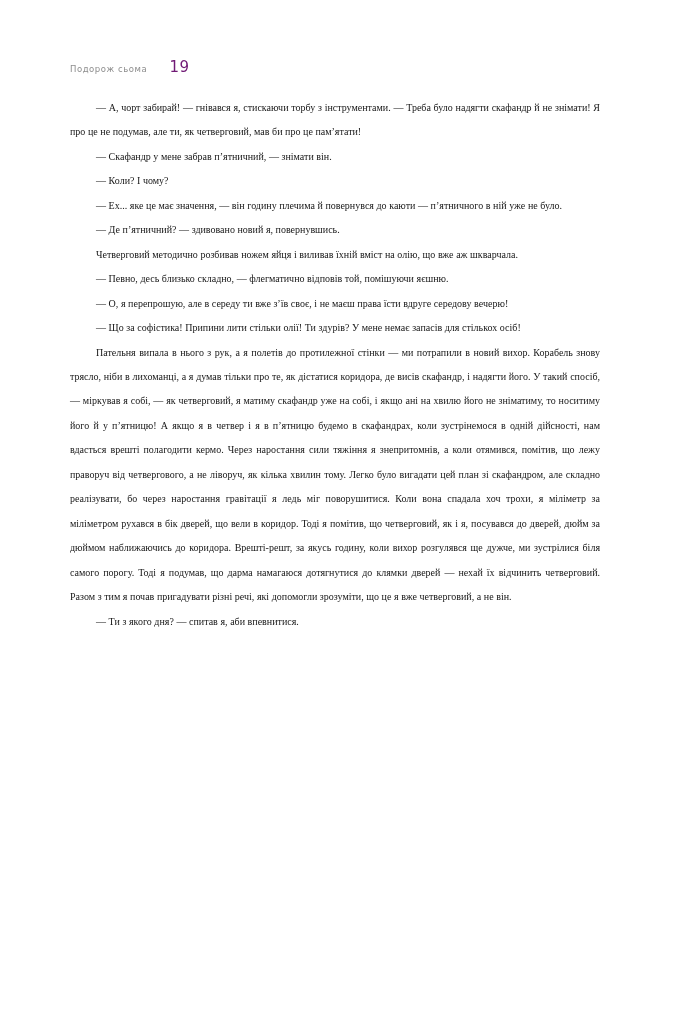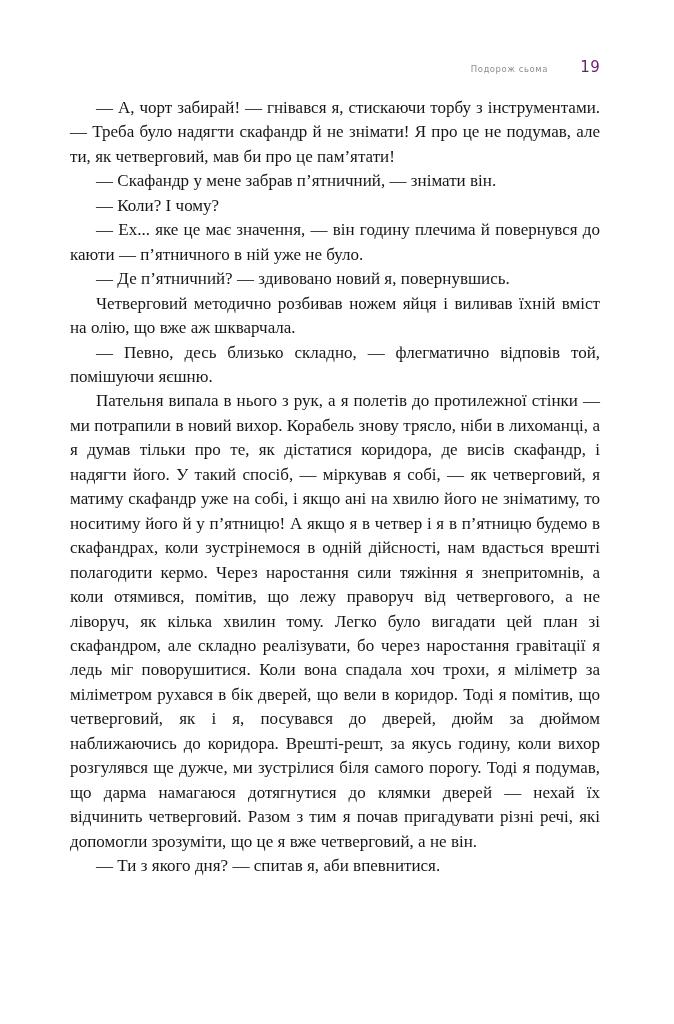--- a/index.html
+++ b/index.html
@@ -21,22 +21,22 @@
 
   
   .running-head {
     position: absolute;
     top: 58px;
     left: 70px;
     right: 74px;
     height: 22px;
     display: flex;
     align-items: baseline;
-    justify-content: flex-end;
-    gap: 30px;
+    justify-content: flex-start;
+    gap: 20px;
   }
 
   .running-head .head-title {
     font-family: "DejaVu Sans", sans-serif;
     font-size: 8.5px;
     letter-spacing: 0.55px;
     color: #8d8d8d;
     white-space: nowrap;
   }
 
@@ -52,21 +52,21 @@
   
   .text-block {
     position: absolute;
     top: 96px;
     left: 70px;
     width: 530px;
   }
 
   .para {
     font-family: "Liberation Serif", "DejaVu Serif", serif;
-    font-size: 17px;
+    font-size: 10px;
     line-height: 24.45px;
     color: #161616;
     text-align: justify;
     text-justify: inter-word;
     margin: 0;
     text-indent: 26px;
     hyphens: manual;
     -webkit-hyphens: manual;
     word-spacing: 0.1px;
   }
@@ -82,17 +82,19 @@
   </div>
 
   <div class="text-block">
     <p class="para">— А, чорт забирай! — гнівався я, стискаючи торбу з інструментами. — Треба було надягти скафандр й не знімати! Я про це не подумав, але ти, як четверговий, мав би про це пам’ятати!</p>
     <p class="para">— Скафандр у мене забрав п’ятничний, — знімати він.</p>
     <p class="para">— Коли? І чому?</p>
     <p class="para">— Ех... яке це має значення, — він годину плечима й повернувся до каюти — п’ятничного в ній уже не було.</p>
     <p class="para">— Де п’ятничний? — здивовано новий я, повернувшись.</p>
     <p class="para">Четверговий методично розбивав ножем яйця і виливав їхній вміст на олію, що вже аж шкварчала.</p>
     <p class="para">— Певно, десь близько складно, — флегматично відповів той, помішуючи яєшню.</p>
+    <p class="para">— О, я перепрошую, але в середу ти вже з’їв своє, і не маєш права їсти вдруге середову вечерю!</p>
+    <p class="para">— Що за софістика! Припини лити стільки олії! Ти здурів? У мене немає запасів для стількох осіб!</p>
     <p class="para">Пательня випала в нього з рук, а я полетів до протилежної стінки — ми потрапили в новий вихор. Корабель знову трясло, ніби в лихоманці, а я думав тільки про те, як дістатися коридора, де висів скафандр, і надягти його. У такий спосіб, — міркував я собі, — як четверговий, я матиму скафандр уже на собі, і якщо ані на хвилю його не зніматиму, то носитиму його й у п’ятницю! А якщо я в четвер і я в п’ятницю будемо в скафандрах, коли зустрінемося в одній дійсності, нам вдасться врешті полагодити кермо. Через наростання сили тяжіння я знепритомнів, а коли отямився, помітив, що лежу праворуч від четвергового, а не ліворуч, як кілька хвилин тому. Легко було вигадати цей план зі скафандром, але складно реалізувати, бо через наростання гравітації я ледь міг поворушитися. Коли вона спадала хоч трохи, я міліметр за міліметром рухався в бік дверей, що вели в коридор. Тоді я помітив, що четверговий, як і я, посувався до дверей, дюйм за дюймом наближаючись до коридора. Врешті-решт, за якусь годину, коли вихор розгулявся ще дужче, ми зустрілися біля самого порогу. Тоді я подумав, що дарма намагаюся дотягнутися до клямки дверей — нехай їх відчинить четверговий. Разом з тим я почав пригадувати різні речі, які допомогли зрозуміти, що це я вже четверговий, а не він.</p>
     <p class="para">— Ти з якого дня? — спитав я, аби впевнитися.</p>
   </div>
 
 </div>
 
 </body></html>

